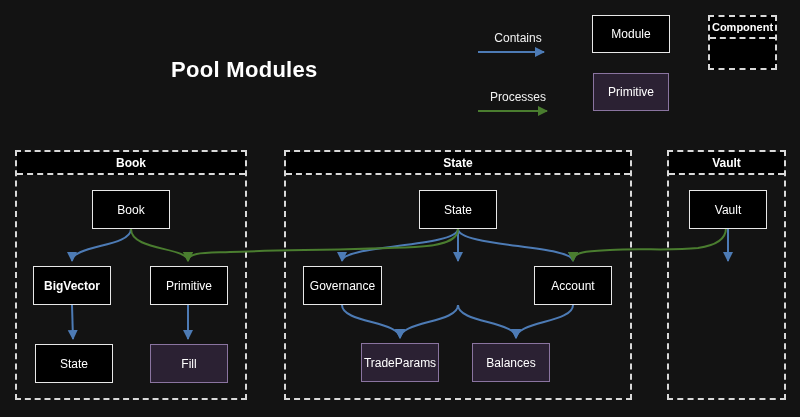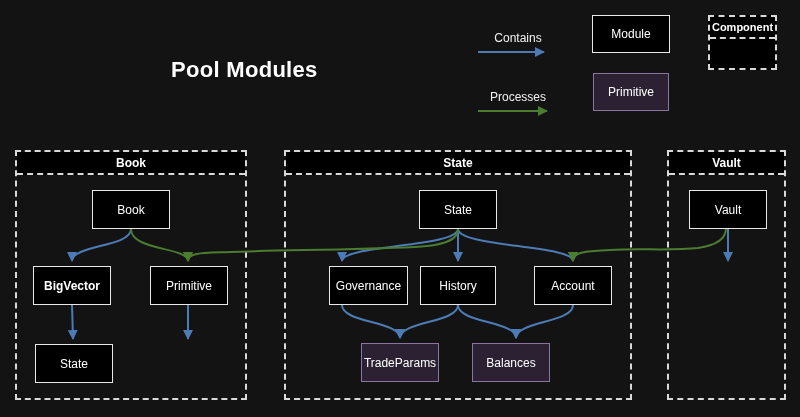--- a/index.html
+++ b/index.html
@@ -121,29 +121,29 @@
   </div>
   <div class="abs node" style="left:33px; top:266px;font-weight:bold;">
     <span>BigVector</span>
   </div>
   <div class="abs node" style="left:150px; top:266px;">
     <span>Primitive</span>
   </div>
   <div class="abs node" style="left:35px; top:344px;">
     <span>State</span>
   </div>
+  <div class="abs node primitive" style="left:150px; top:344px;">
+    <span>Fill</span>
+  </div>
 
   <div class="abs node" style="left:419px; top:190px;">
     <span>State</span>
   </div>
-  <div class="abs node" style="left:303px; top:266px; width:79px;margin-left:26px;">
+  <div class="abs node" style="left:303px; top:266px; width:79px;">
     <span>Governance</span>
-  </div>
-  <div class="abs node" style="left:420px; top:266px; width:76px;">
-    <span>History</span>
   </div>
   <div class="abs node" style="left:534px; top:266px;">
     <span>Account</span>
   </div>
   <div class="abs node primitive" style="left:361px; top:343px;">
     <span>TradeParams</span>
   </div>
   <div class="abs node primitive" style="left:472px; top:343px;">
     <span>Balances</span>
   </div>

